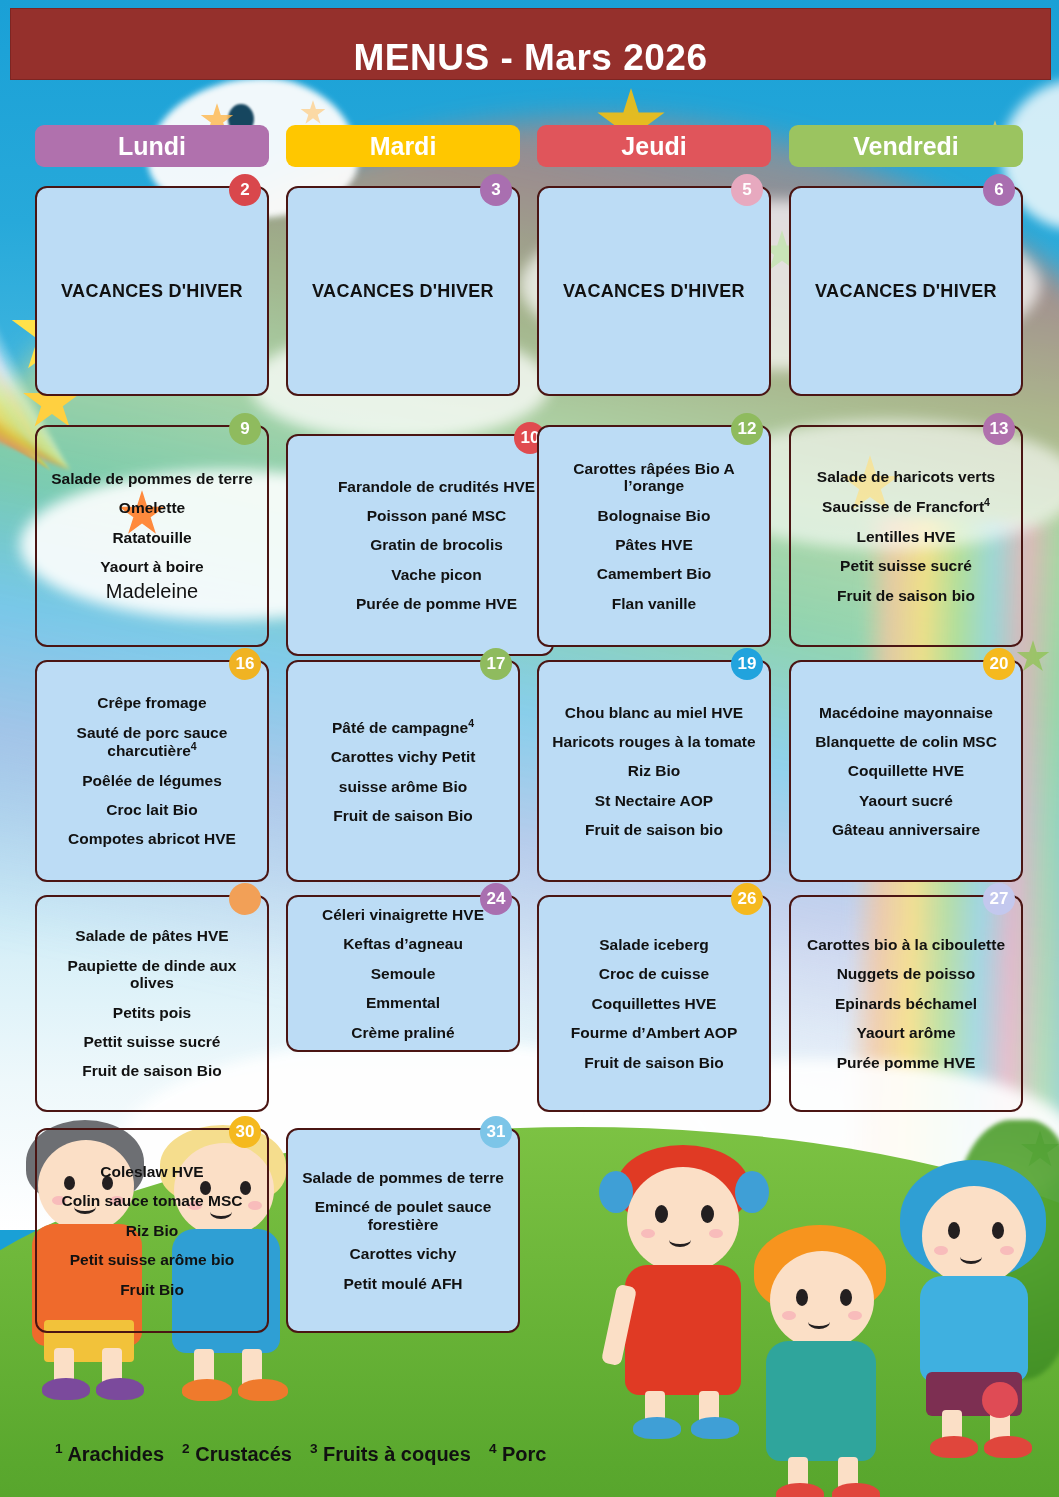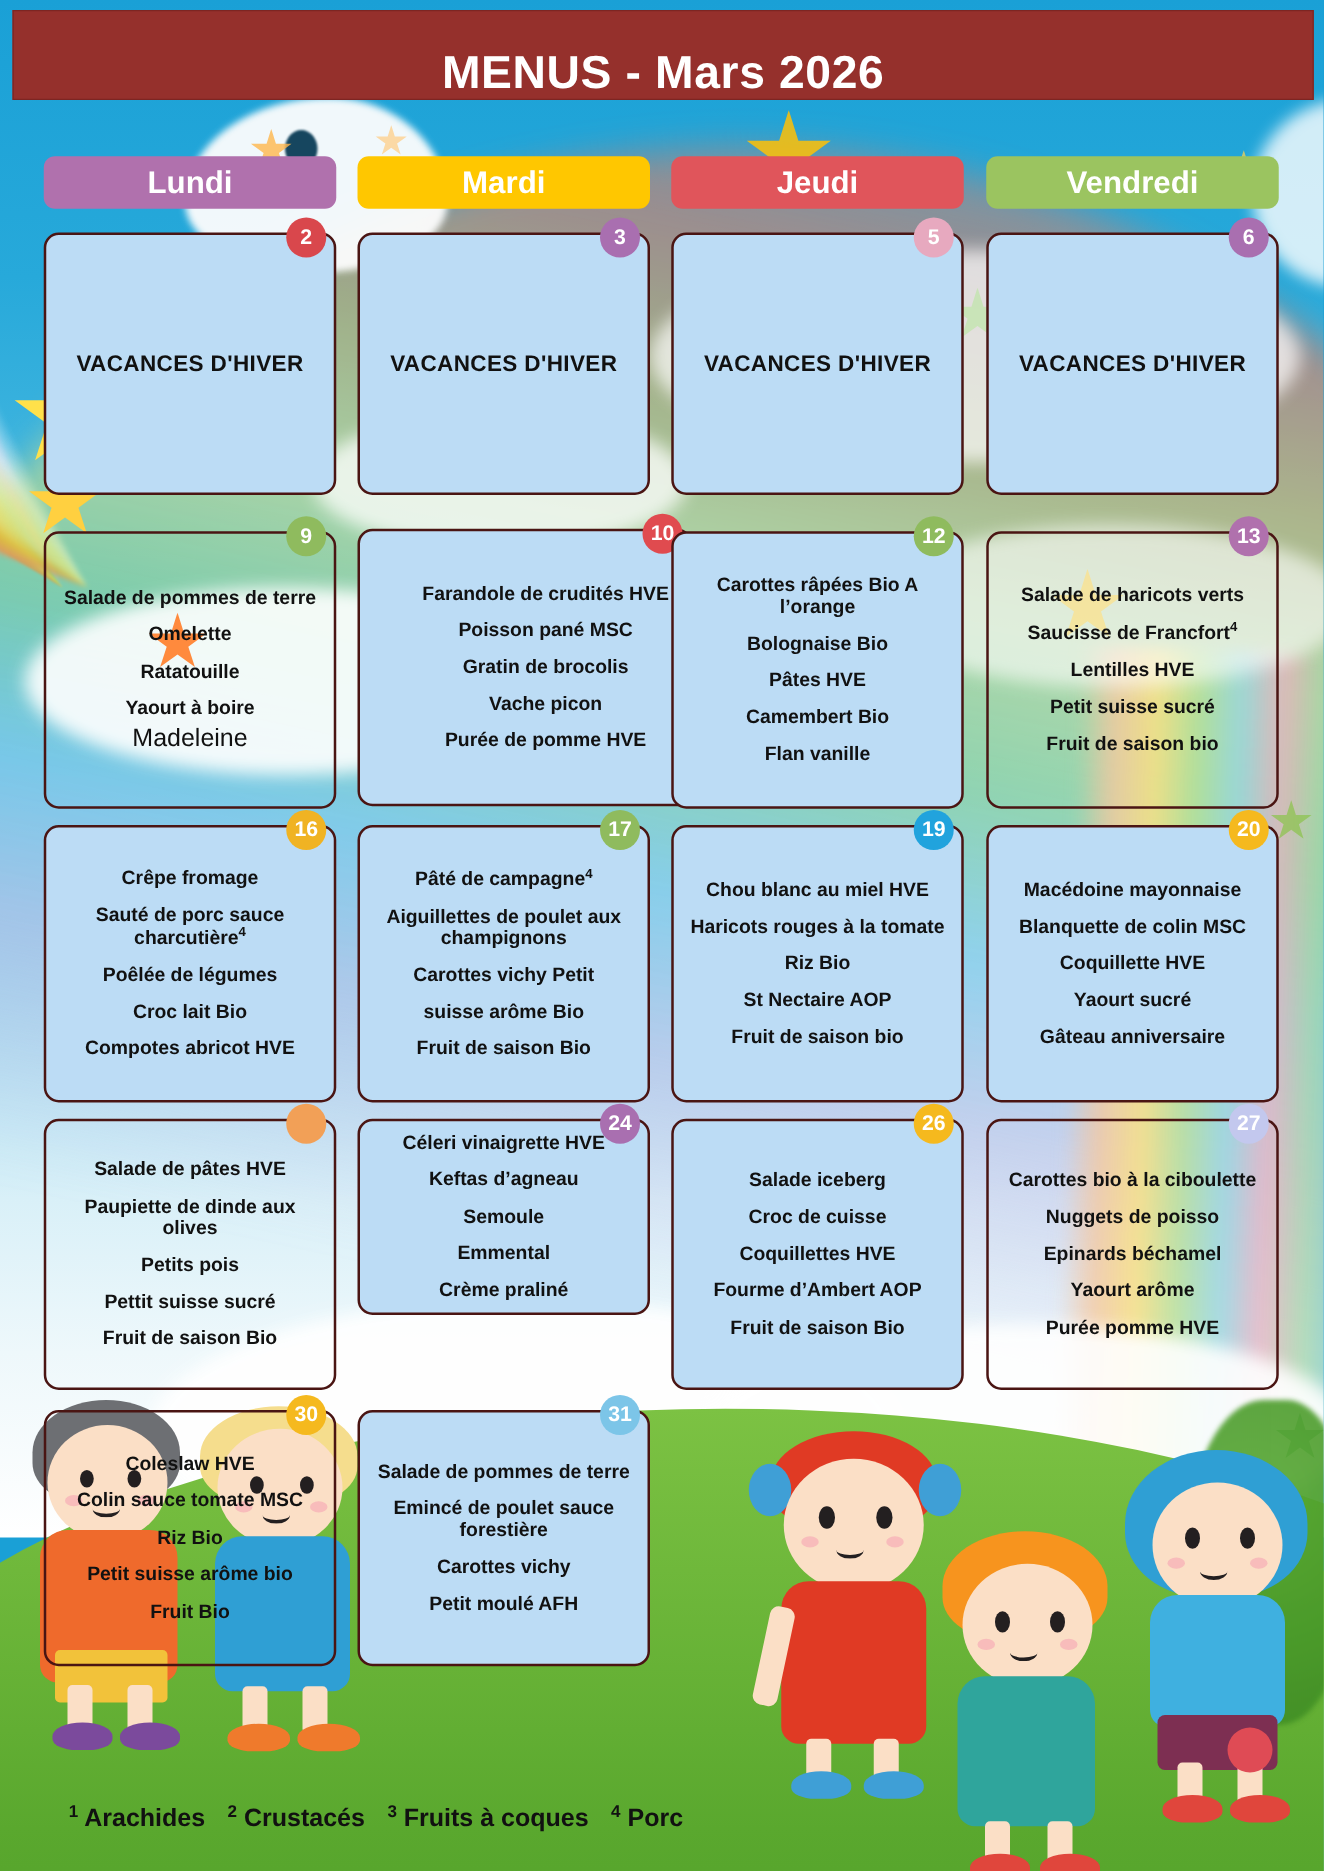--- a/index.html
+++ b/index.html
@@ -270,21 +270,21 @@
         <div class="vac">VACANCES D'HIVER</div>
       </div>
       <div class="cell clear" style="left: 35px; top: 425px; width: 234px; height: 222px;">
         <div class="badge" style="background: rgb(143, 187, 94);">9</div>
         <div class="dish">Salade de pommes de terre</div>
         <div class="dish">Omelette</div>
         <div class="dish">Ratatouille</div>
         <div class="dish">Yaourt à boire</div>
         <div class="dish plain">Madeleine</div>
       </div>
-      <div class="cell filled" style="left: 286px; top: 423px; width: 268px; height: 222px; padding-left: 41px;">
+      <div class="cell filled" style="left: 286px; top: 434px; width: 268px; height: 222px; padding-left: 41px;">
         <div class="badge" style="background: rgb(224, 75, 79);">10</div>
         <div class="dish">Farandole de crudités HVE</div>
         <div class="dish">Poisson pané MSC</div>
         <div class="dish">Gratin de brocolis</div>
         <div class="dish">Vache picon</div>
         <div class="dish">Purée de pomme HVE</div>
       </div>
       <div class="cell filled" style="left: 537px; top: 425px; width: 234px; height: 222px;">
         <div class="badge" style="background: rgb(143, 187, 94);">12</div>
         <div class="dish">Carottes râpées Bio A l’orange</div>
@@ -305,21 +305,20 @@
         <div class="badge" style="background: rgb(240, 179, 35);">16</div>
         <div class="dish">Crêpe fromage</div>
         <div class="dish">Sauté de porc sauce charcutière<sup>4</sup></div>
         <div class="dish">Poêlée de légumes</div>
         <div class="dish">Croc lait Bio</div>
         <div class="dish">Compotes abricot HVE</div>
       </div>
       <div class="cell filled" style="left: 286px; top: 660px; width: 234px; height: 222px;">
         <div class="badge" style="background: rgb(143, 187, 94);">17</div>
         <div class="dish">Pâté de campagne<sup>4</sup></div>
-        <div class="dish">Aiguillettes de poulet aux champignons</div>
         <div class="dish">Carottes vichy Petit</div>
         <div class="dish">suisse arôme Bio</div>
         <div class="dish">Fruit de saison Bio</div>
       </div>
       <div class="cell filled" style="left: 537px; top: 660px; width: 234px; height: 222px;">
         <div class="badge" style="background: rgb(33, 163, 221); text-align: center;">19</div>
         <div class="dish">Chou blanc au miel HVE</div>
         <div class="dish">Haricots rouges à la tomate</div>
         <div class="dish">Riz Bio</div>
         <div class="dish">St Nectaire AOP</div>

